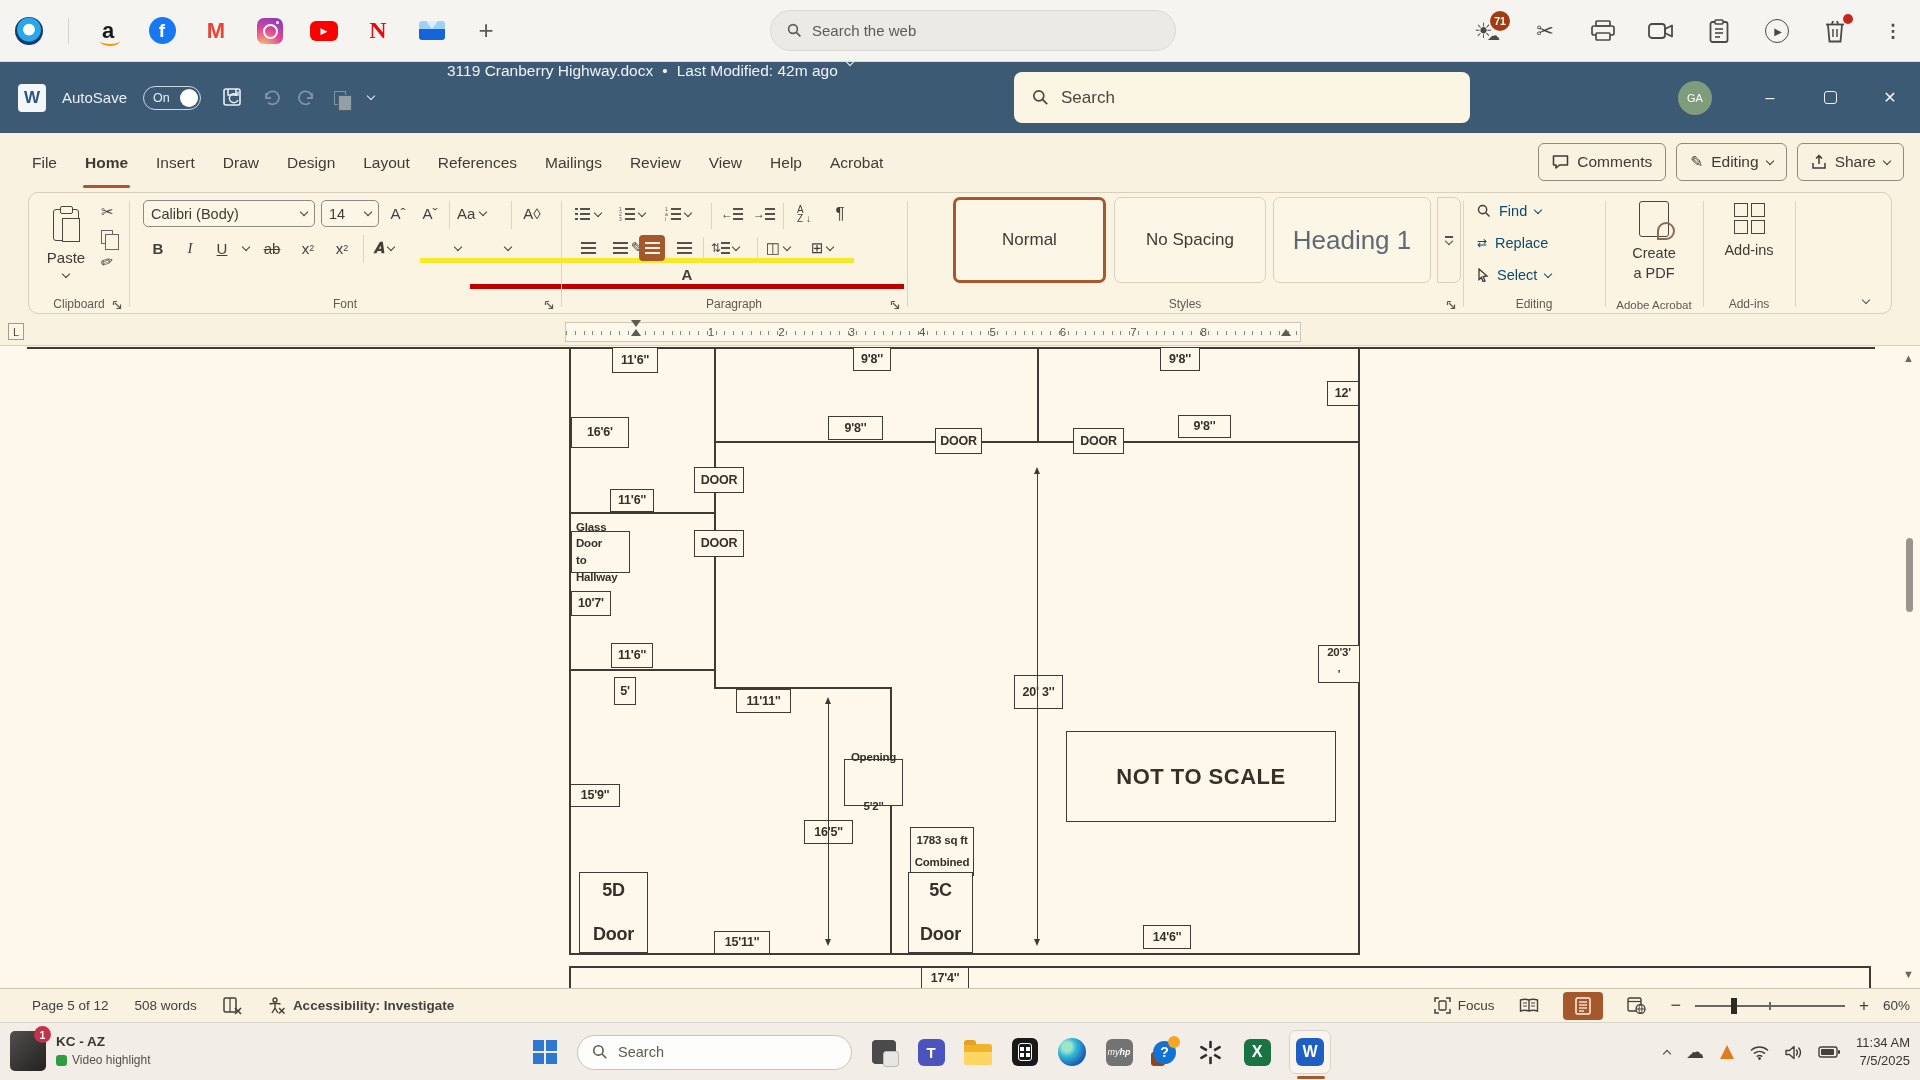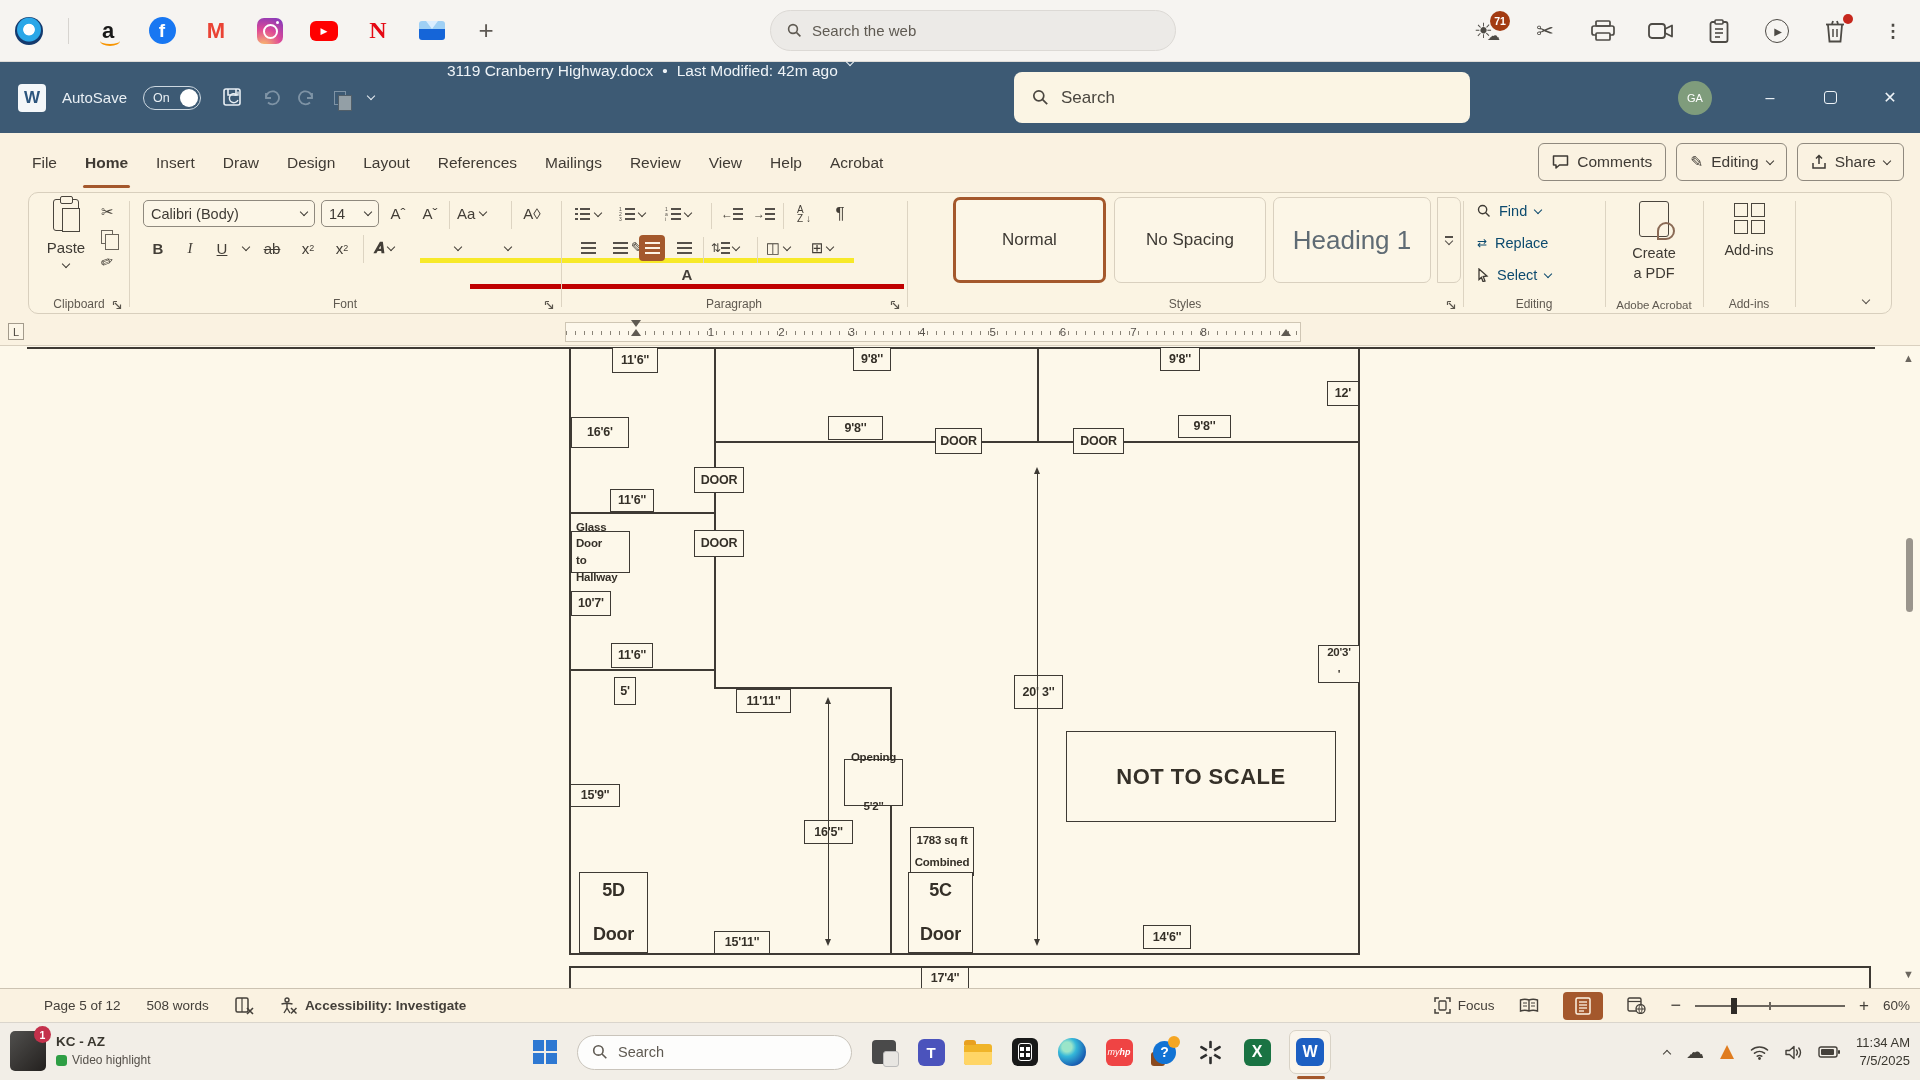--- a/index.html
+++ b/index.html
@@ -60,21 +60,21 @@
   .pillbtn{height:38px;border:1px solid #8f897e;border-radius:6px;background:transparent;display:flex;align-items:center;gap:8px;padding:0 13px;font-size:15.5px;color:#3e3a34;}
 
   
   .ribbon-panel{position:absolute;left:28px;top:192px;width:1864px;height:122px;background:#fbf4e3;border:1px solid #d8cfbd;border-radius:10px;}
   .rgroup{position:absolute;top:0;height:122px;}
   .gdiv{position:absolute;top:8px;height:106px;width:1px;background:#ddd4c2;}
   .glabel{position:absolute;bottom:4px;left:0;right:0;text-align:center;font-size:12px;color:#5f5950;}
   .launcher{position:absolute;bottom:5px;right:7px;}
   .rbtn{position:absolute;display:flex;align-items:center;justify-content:center;height:26px;min-width:26px;border-radius:4px;color:#433e37;font-size:15px;}
   .combo{position:absolute;height:27px;border:1px solid #8f897e;border-radius:5px;background:#fcf6e7;display:flex;align-items:center;font-size:14.5px;color:#3e3a34;padding:0 7px;justify-content:space-between;}
-  .paste-btn{position:absolute;left:8px;top:6px;width:58px;height:88px;display:flex;flex-direction:column;align-items:center;gap:8px;font-size:15px;color:#3e3a34;border-radius:6px;}
+  .paste-btn{position:absolute;left:8px;top:6px;width:58px;height:88px;display:flex;flex-direction:column;align-items:center;justify-content:center;gap:8px;font-size:15px;color:#3e3a34;border-radius:6px;}
   .clipic{width:26px;height:32px;border:1.7px solid #4a453d;border-radius:3px;position:relative;background:#fbf4e3;}
   .clipic::before{content:"";position:absolute;left:6px;top:-4px;width:11px;height:6px;border:1.7px solid #4a453d;border-radius:2px;background:#fbf4e3;}
   .clipic::after{content:"";position:absolute;left:8px;top:8px;width:16px;height:22px;border:1.6px solid #4a453d;background:#fbf4e3;}
   .smcol{position:absolute;left:72px;top:10px;display:flex;flex-direction:column;gap:9px;color:#4a453d;font-size:15px;align-items:center;}
   .copyic{width:12px;height:14px;border:1.5px solid #6a645a;position:relative;background:#fbf4e3;}
   .copyic::after{content:"";position:absolute;left:3px;top:3px;width:12px;height:14px;border:1.5px solid #6a645a;background:#fbf4e3;}
   .fmt-glyph{transform:rotate(-20deg);display:inline-block;}
   .uline{text-decoration:underline;}
   .strike{text-decoration:line-through;}
   .hlbar{position:relative;}
@@ -116,21 +116,21 @@
   .plab.nts{font-size:22px;letter-spacing:.5px;}
   .varrow{position:absolute;width:7px;z-index:3;}
   .varrow .ln{position:absolute;left:2.7px;top:4px;bottom:4px;width:1.6px;background:#3e3a34;}
   .tri-up{position:absolute;top:0;left:0;width:0;height:0;border-left:3.5px solid transparent;border-right:3.5px solid transparent;border-bottom:7px solid #3e3a34;}
   .tri-down{position:absolute;bottom:0;left:0;width:0;height:0;border-left:3.5px solid transparent;border-right:3.5px solid transparent;border-top:7px solid #3e3a34;}
   .vscroll-arrow{position:absolute;left:1903px;color:#6b665e;font-size:11px;}
   .vscroll-thumb{position:absolute;left:1906px;top:192px;width:7px;height:74px;border-radius:4px;background:#9a958c;}
 
   
   .status-bar{position:absolute;left:0;top:988px;width:1920px;height:34px;background:#faf2e1;border-top:1px solid #ccc3b2;display:flex;align-items:center;font-size:13.5px;color:#44403a;}
-  .sb-left{display:flex;align-items:center;gap:26px;padding-left:44px;}
+  .sb-left{display:flex;align-items:center;gap:26px;padding-left:32px;}
   .sb-right{position:absolute;right:10px;display:flex;align-items:center;gap:14px;}
   .viewbtn{width:40px;height:28px;display:flex;align-items:center;justify-content:center;border-radius:4px;}
   .viewbtn.active{background:#a4582c;}
   .zoom-track{position:relative;width:150px;height:2px;background:#6b665e;}
   .zoom-thumb{position:absolute;left:36px;top:-7px;width:6px;height:16px;background:#2e2b27;}
   .zoom-mid{position:absolute;left:74px;top:-3px;width:1.5px;height:8px;background:#6b665e;}
 
   
   .taskbar{position:absolute;left:0;top:1022px;width:1920px;height:58px;background:#f2eee7;border-top:1px solid #dad5cc;}
   .tb-widget{position:absolute;left:10px;top:8px;display:flex;gap:10px;align-items:flex-start;}
@@ -145,21 +145,21 @@
   .winlogo{display:grid;grid-template-columns:11px 11px;grid-template-rows:11px 11px;gap:2px;}
   .winlogo span{background:#2e78d2;}
   .sq-letter{border-radius:6px;color:#fff;font-weight:bold;display:flex;align-items:center;justify-content:center;}
   .folder{width:28px;height:21px;background:#f0b429;border-radius:3px;position:relative;margin-top:4px;}
   .folder::before{content:"";position:absolute;left:0;top:-4px;width:12px;height:5px;background:#e8a020;border-radius:3px 3px 0 0;}
   .folder::after{content:"";position:absolute;left:0;bottom:0;width:28px;height:13px;background:#ffd566;border-radius:0 0 3px 3px;}
   .phone-link{width:26px;height:28px;background:#191919;border-radius:6px;display:flex;align-items:center;justify-content:center;}
   .phone-link .inner{width:14px;height:18px;border:1.6px solid #fff;border-radius:3px;display:grid;grid-template-columns:4px 4px;grid-template-rows:4px 4px;gap:2px;align-content:center;justify-content:center;}
   .phone-link .inner span{background:#fff;}
   .edgeic{width:28px;height:28px;border-radius:50%;background:radial-gradient(circle at 32% 32%,#9be5c9 0 18%,#35b7d9 35%,#1b63b5 70%,#123f86);}
-  .myhp{width:27px;height:27px;border-radius:6px;background:#ef4444;color:#fff;font-style:italic;font-size:9px;display:flex;align-items:center;justify-content:center;}
+  .myhp{width:27px;height:27px;border-radius:6px;background:#737373;color:#fff;font-style:italic;font-size:9px;display:flex;align-items:center;justify-content:center;}
   .helpic{width:27px;height:27px;position:relative;}
   .helpic .brown{position:absolute;left:0;bottom:0;width:14px;height:14px;background:#8a4a1f;border-radius:3px;}
   .helpic .blue{position:absolute;left:2px;top:2px;width:23px;height:23px;border-radius:50%;background:#1273d4;color:#fff;font-weight:bold;font-size:14px;display:flex;align-items:center;justify-content:center;}
   .helpic .orb{position:absolute;right:-2px;top:-3px;width:12px;height:12px;border-radius:50%;background:#f5a623;}
   .widgetsic{width:24px;height:24px;background:#4a4a4a;border-radius:4px;position:relative;}
   .widgetsic::after{content:"";position:absolute;right:-3px;bottom:-3px;width:14px;height:14px;background:#e8e6e2;border:1px solid #bbb;border-radius:3px;}
   .active-app{border:1px solid #d8d2c6;background:#faf5ec;border-radius:7px;width:42px;height:44px;display:flex;align-items:center;justify-content:center;position:relative;}
   .active-app::after{content:"";position:absolute;left:7px;bottom:-6px;width:28px;height:3px;border-radius:2px;background:#a4582c;}
   .tb-tray{position:absolute;right:10px;top:0;height:58px;display:flex;align-items:center;gap:16px;color:#44403a;}
   .clock{text-align:right;font-size:13px;color:#3a372f;line-height:1.35;}

